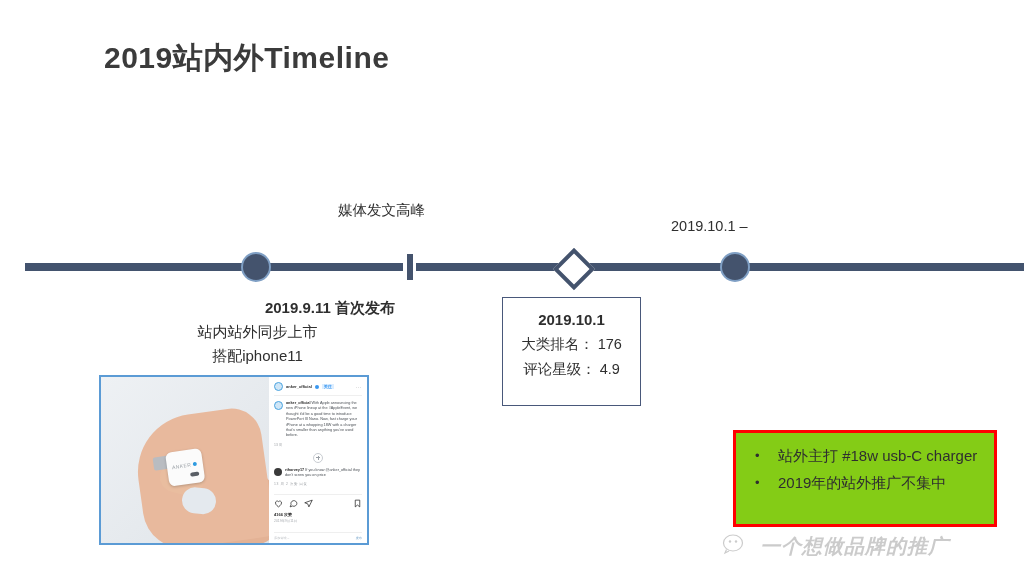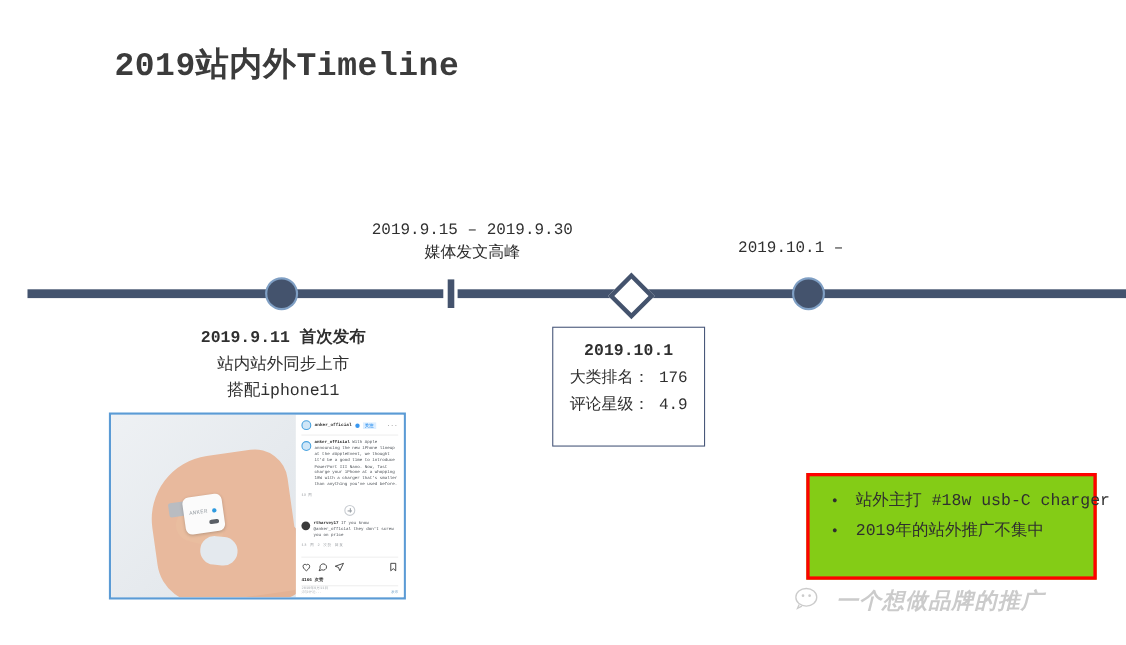--- a/index.html
+++ b/index.html
@@ -14,21 +14,20 @@
     color: #3a3a3a;
     overflow: hidden;
     position: relative;
   }
   .slide {
     position: relative;
     width: 1024px;
     height: 586px;
     background: #ffffff;
     overflow: hidden;
-    font-family: Liberation Mono, monospace;
   }
 
   
   .slide-title {
     position: absolute;
     left: 104px;
     top: 38px;
     font-size: 30px;
     font-weight: bold;
     color: #3b3b3b;
@@ -124,21 +123,21 @@
     position: absolute;
     left: 120px;
     top: 296px;
     width: 275px;
     text-align: center;
     font-size: 15px;
     color: #2f2f2f;
     line-height: 24px;
     white-space: nowrap;
   }
-  .label-launch .l1 { font-weight: bold; }
+  .label-launch .l1 { font-weight: bold; text-align: right; }
   .label-launch .l2,
   .label-launch .l3 { font-weight: normal; }
 
   
   .stats-box {
     position: absolute;
     left: 502px;
     top: 297px;
     width: 139px;
     height: 109px;
@@ -474,21 +473,20 @@
   <div class="timeline-axis"></div>
 
   <div class="marker-circle m1"></div>
   <div class="marker-tick"></div>
   <div class="marker-diamond">
     <div class="dia-outer"></div>
   </div>
   <div class="marker-circle m2"></div>
 
   <div class="label-above-center label-media">
-    <div>2019.9.15 – 2019.9.30</div>
     <div>媒体发文高峰</div>
   </div>
 
   <div class="label-above-left label-influencer">
     <div>2019.10.1 –</div>
   </div>
 
   <div class="label-launch">
     <div class="l1">2019.9.11  首次发布</div>
     <div class="l2">站内站外同步上市</div>

